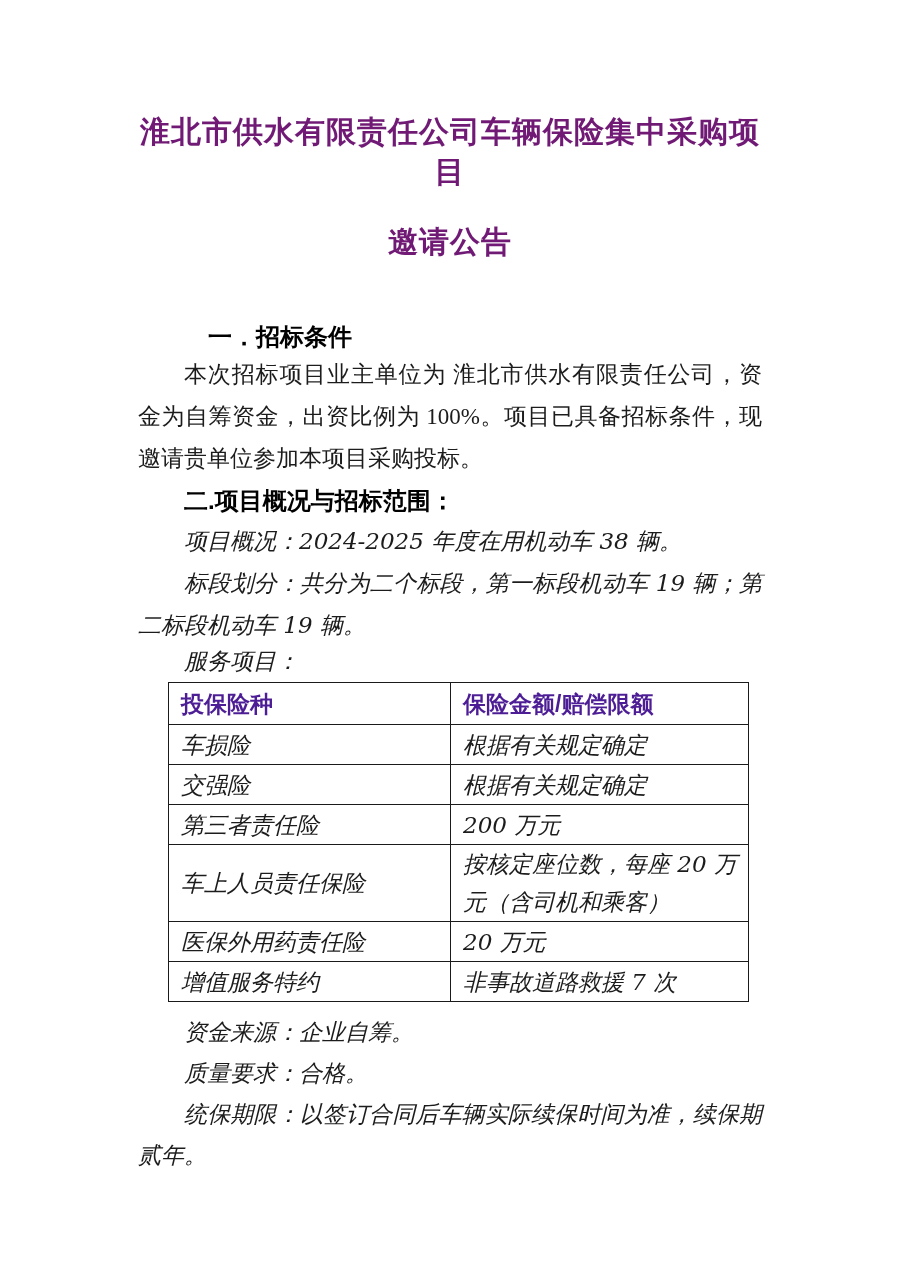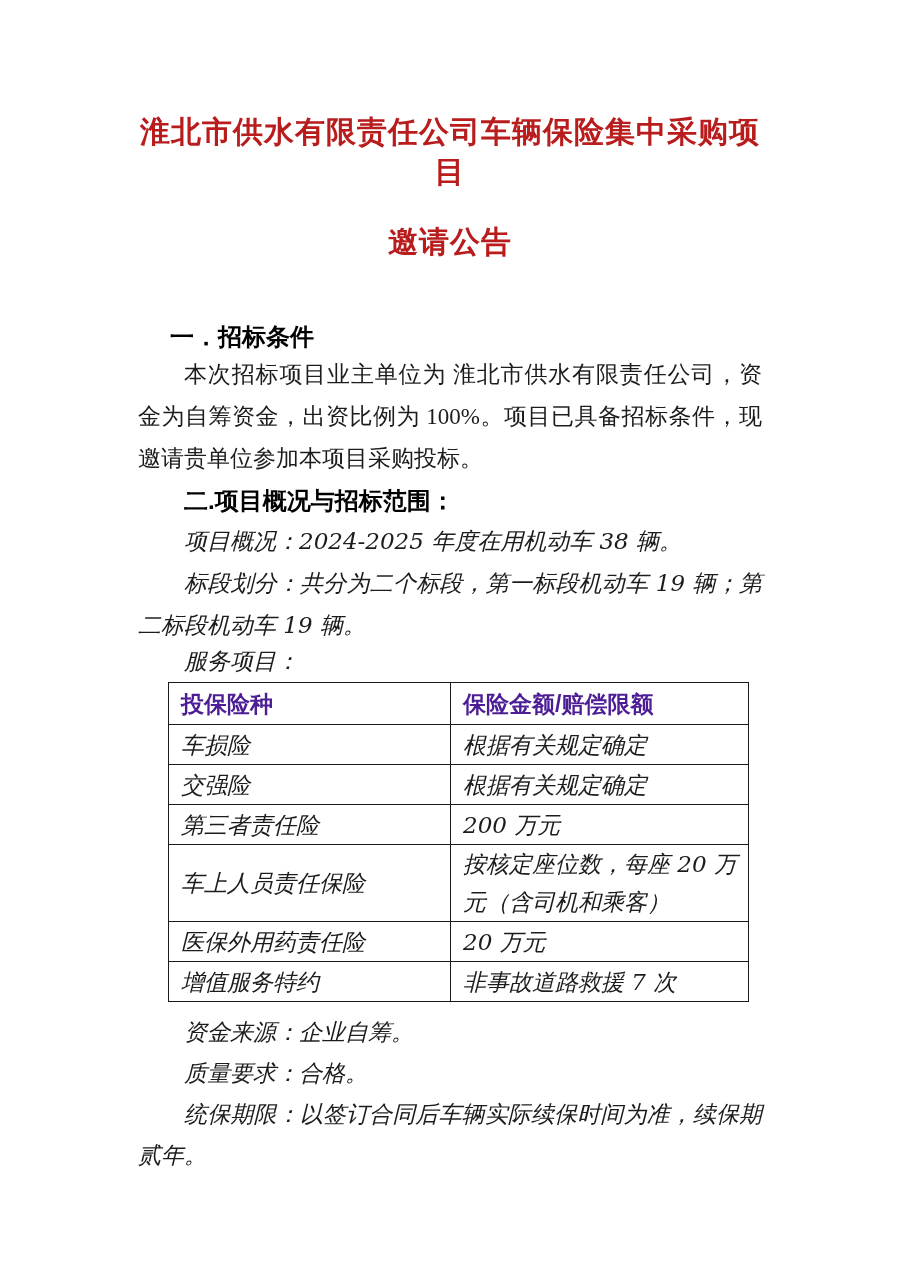--- a/index.html
+++ b/index.html
@@ -17,33 +17,33 @@
     padding: 112px 138px 0 138px;
     overflow: hidden;
     font-family: "Liberation Serif", serif;
   }
   .title {
     font-family: "Liberation Sans", sans-serif;
     font-weight: 700;
     font-size: 30px;
     line-height: 40px;
     text-align: center;
-    color: #b91c1c;
+    color: #701a75;
     letter-spacing: 1px;
   }
   .title2 {
     margin-top: 30px;
   }
   .h1 {
     font-family: "Liberation Sans", sans-serif;
     font-weight: 700;
     font-size: 24px;
     line-height: 34px;
     color: #000000;
-    margin: 58px 0 0 32px;
+    margin: 58px 0 0 70px;
   }
   .h2 {
     font-family: "Liberation Sans", sans-serif;
     font-weight: 700;
     font-size: 24px;
     line-height: 38px;
     color: #000000;
     margin: 2px 0 0 46px;
   }
   p {

